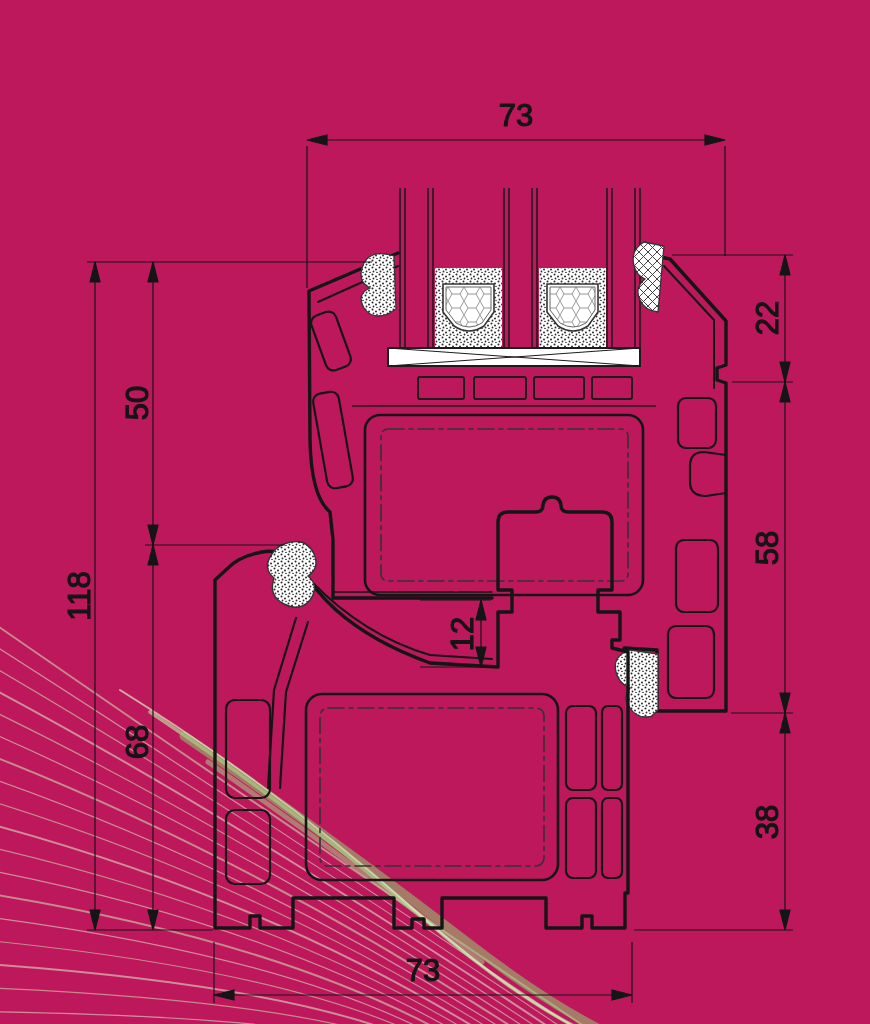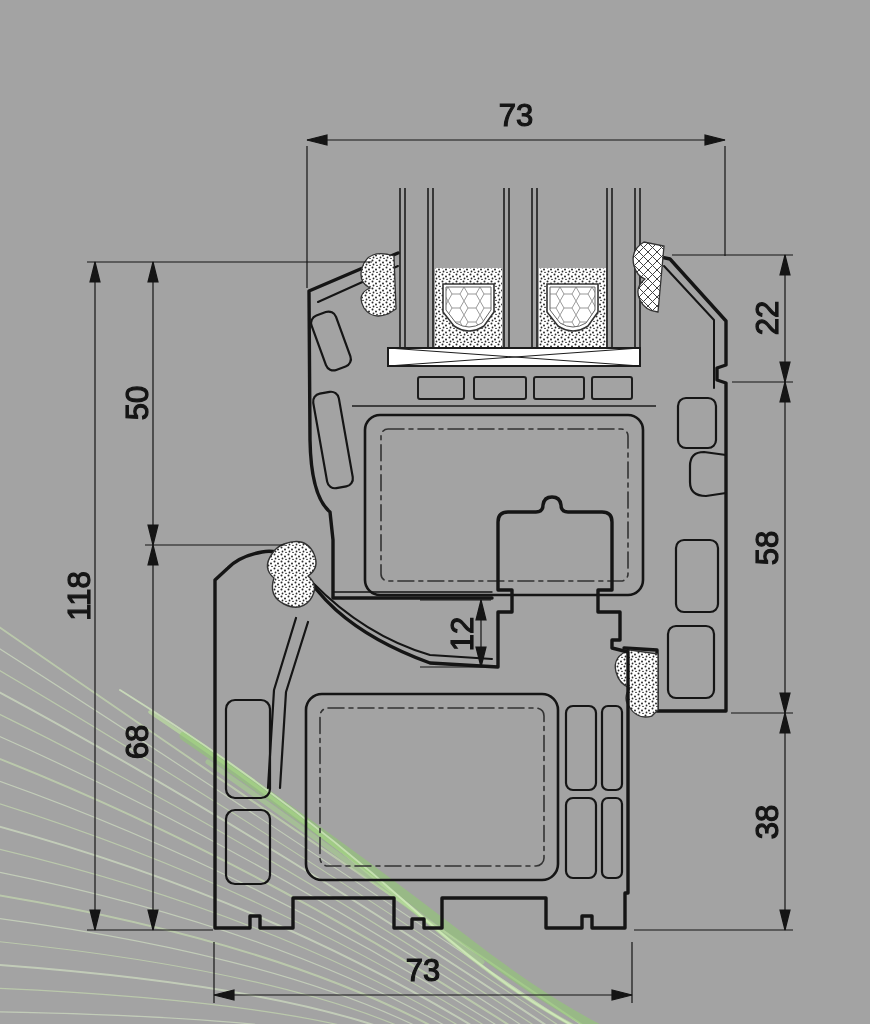--- a/index.html
+++ b/index.html
@@ -1,16 +1,16 @@
 <!DOCTYPE html>
 <html><head>
 <meta charset="utf-8">
 <style>
   html,body{margin:0;padding:0;background:#fff;}
-  .stage{position:relative;width:870px;height:1024px;background:#a3a3a3;overflow:hidden;
+  .stage{position:relative;width:870px;height:1024px;background:#be185d;overflow:hidden;
          font-family:"Liberation Sans", sans-serif;}
   svg{display:block}
   text.dim{font-family:"Liberation Sans", sans-serif;font-size:31px;fill:#151515;}
 </style>
 </head>
 <body>
 
 <div class="stage">
 <svg width="870" height="1024" viewBox="0 0 870 1024">
   <defs>

